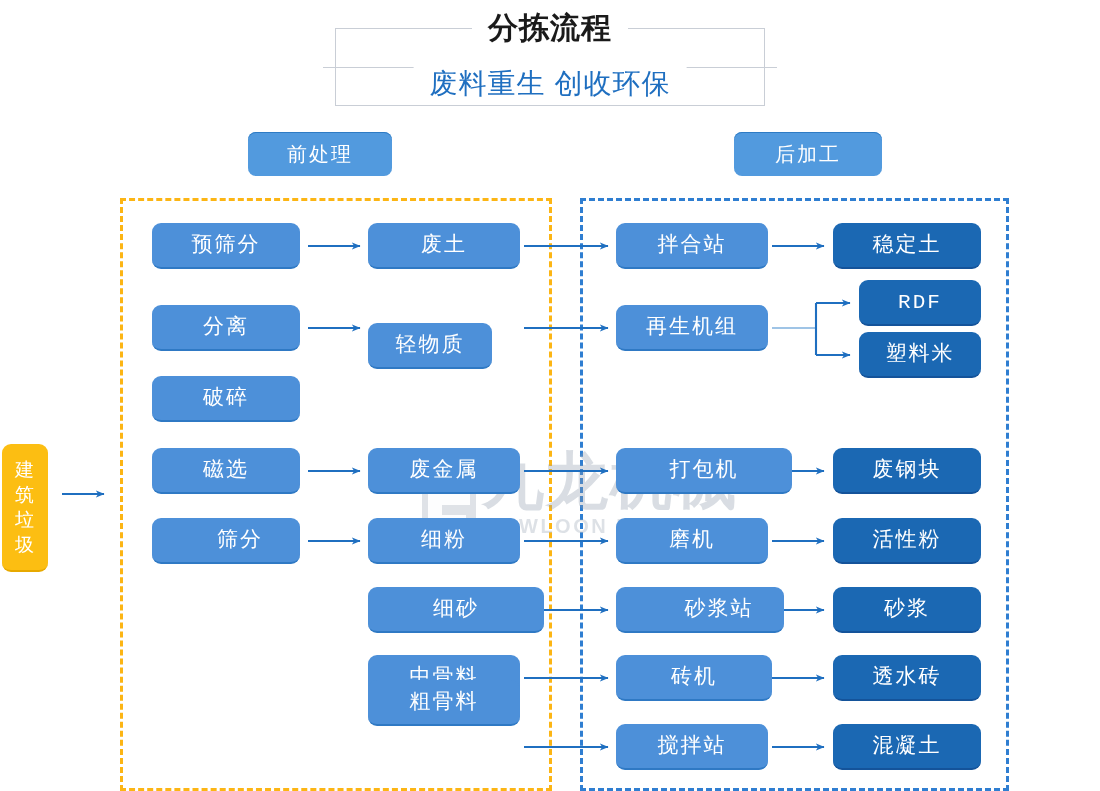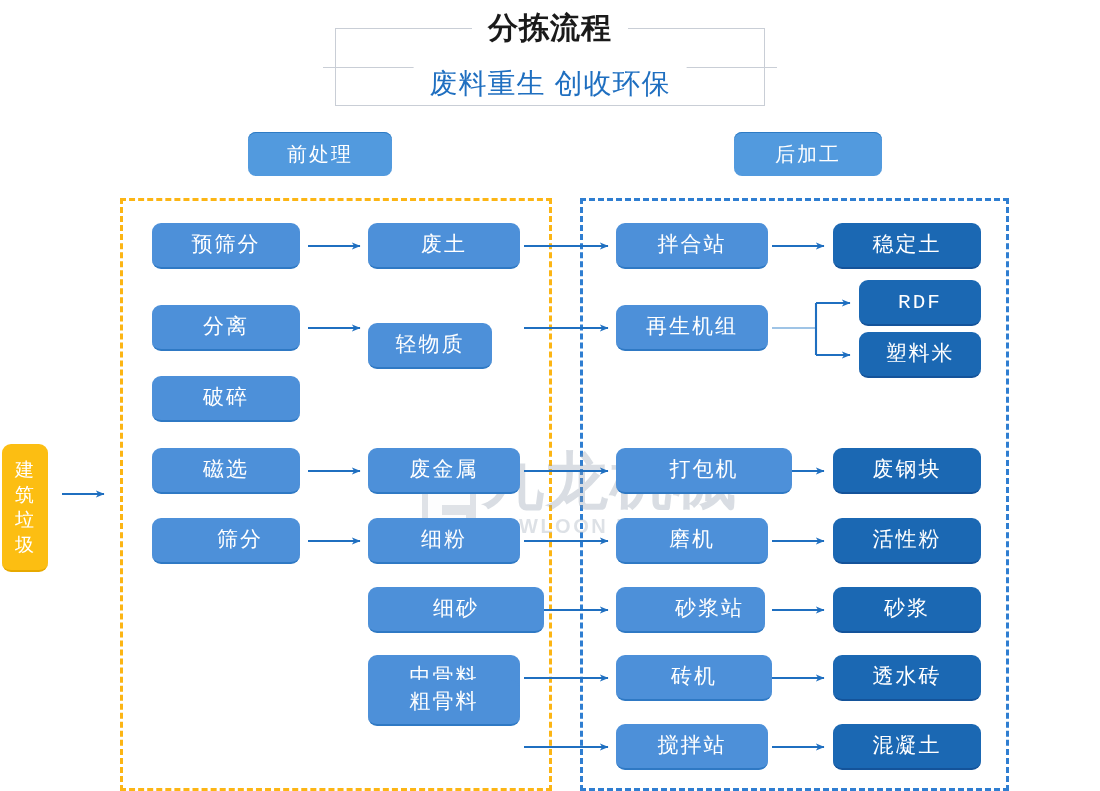--- a/index.html
+++ b/index.html
@@ -266,21 +266,21 @@
   <div class="node light" style="left:368px; top:448px; width:152px;">废金属</div>
   <div class="node light" style="left:368px; top:518px; width:152px;">细粉</div>
   <div class="node light" style="left:368px; top:587px; width:176px;">细砂</div>
   <div class="node light" style="left:368px; top:655px; width:152px;">中骨料</div>
   <div class="node light" style="left:368px; top:680px; width:152px;">粗骨料</div>
 
   <div class="node light" style="left:616px; top:223px; width:152px;">拌合站</div>
   <div class="node light" style="left:616px; top:305px; width:152px;">再生机组</div>
   <div class="node light" style="left:616px; top:448px; width:176px;">打包机</div>
   <div class="node light" style="left:616px; top:518px; width:152px;">磨机</div>
-  <div class="node light" style="left:616px; top:587px; width:149px;padding-left:38px;">砂浆站</div>
+  <div class="node light" style="left:616px; top:587px; width:168px;padding-left:38px;">砂浆站</div>
   <div class="node light" style="left:616px; top:655px; width:156px;">砖机</div>
   <div class="node dark" style="left:833px; top:223px; width:148px;">稳定土</div>
 
   <div class="node light" style="left:616px; top:724px; width:152px;">搅拌站</div>
   <div class="node dark" style="left:859px; top:280px; width:122px;">RDF</div>
   <div class="node dark" style="left:859px; top:332px; width:122px;">塑料米</div>
   <div class="node dark" style="left:833px; top:448px; width:148px;">废钢块</div>
   <div class="node dark" style="left:833px; top:518px; width:148px;">活性粉</div>
   <div class="node dark" style="left:833px; top:587px; width:148px;">砂浆</div>
   <div class="node dark" style="left:833px; top:655px; width:148px;">透水砖</div>

